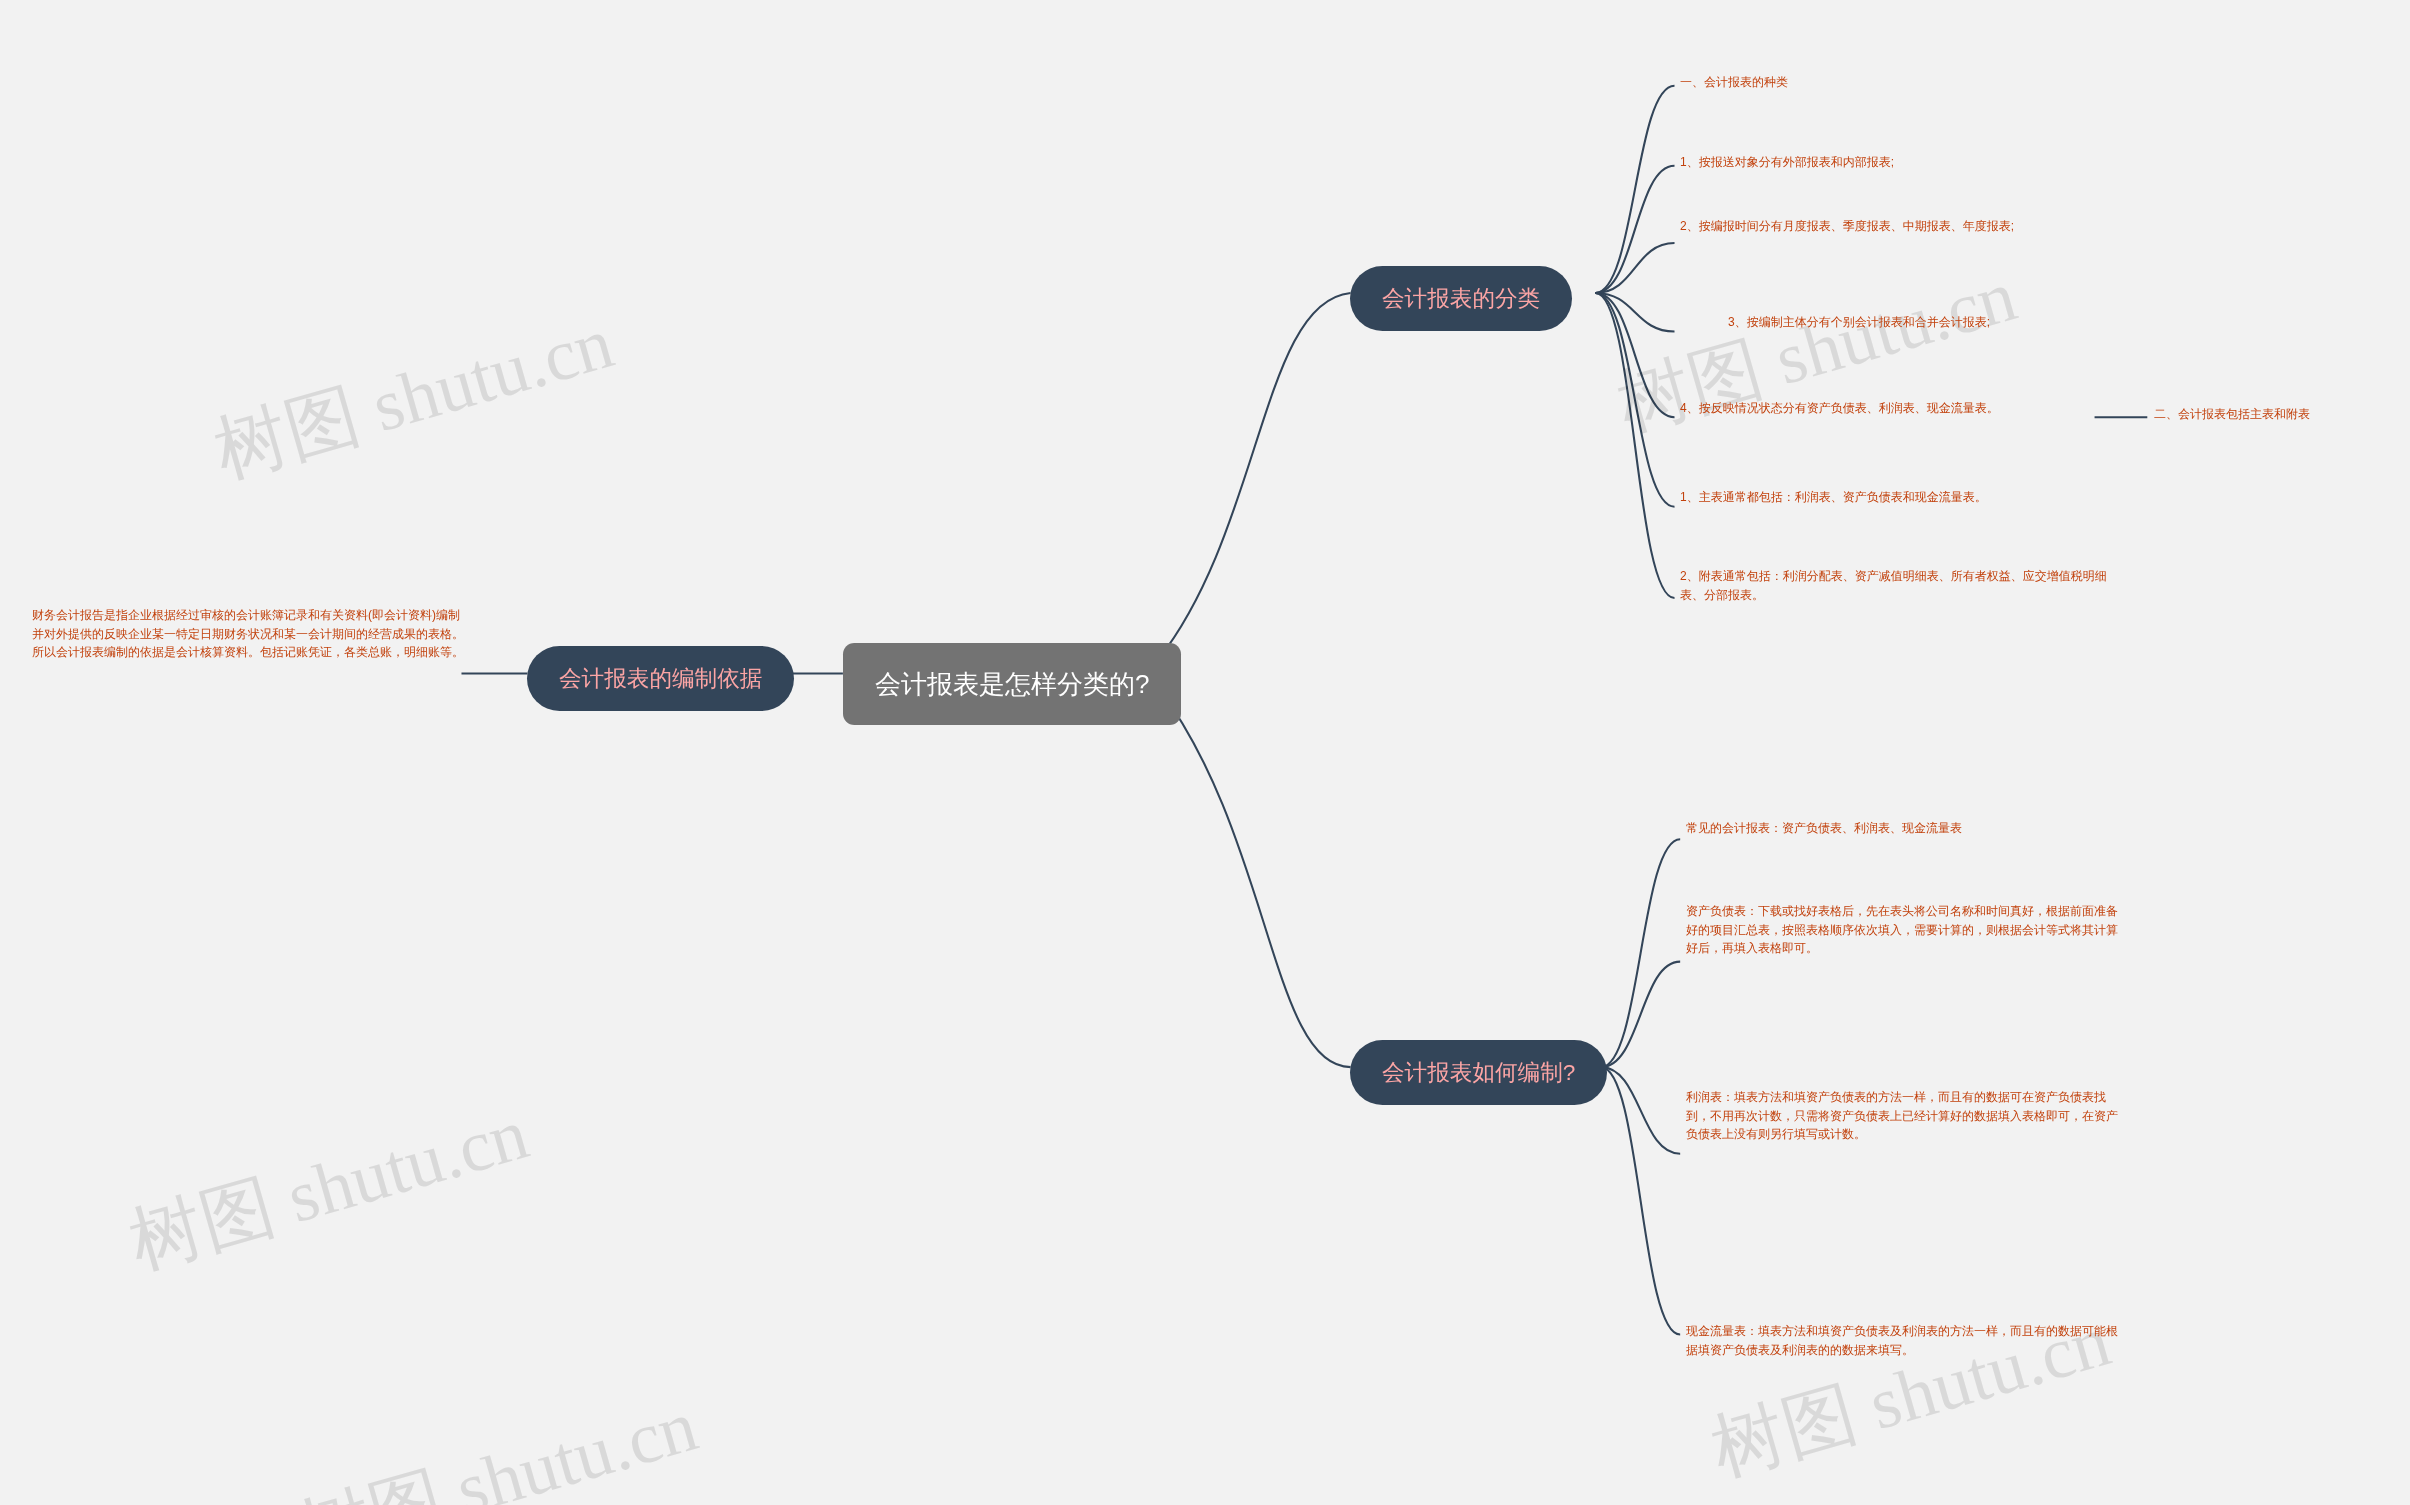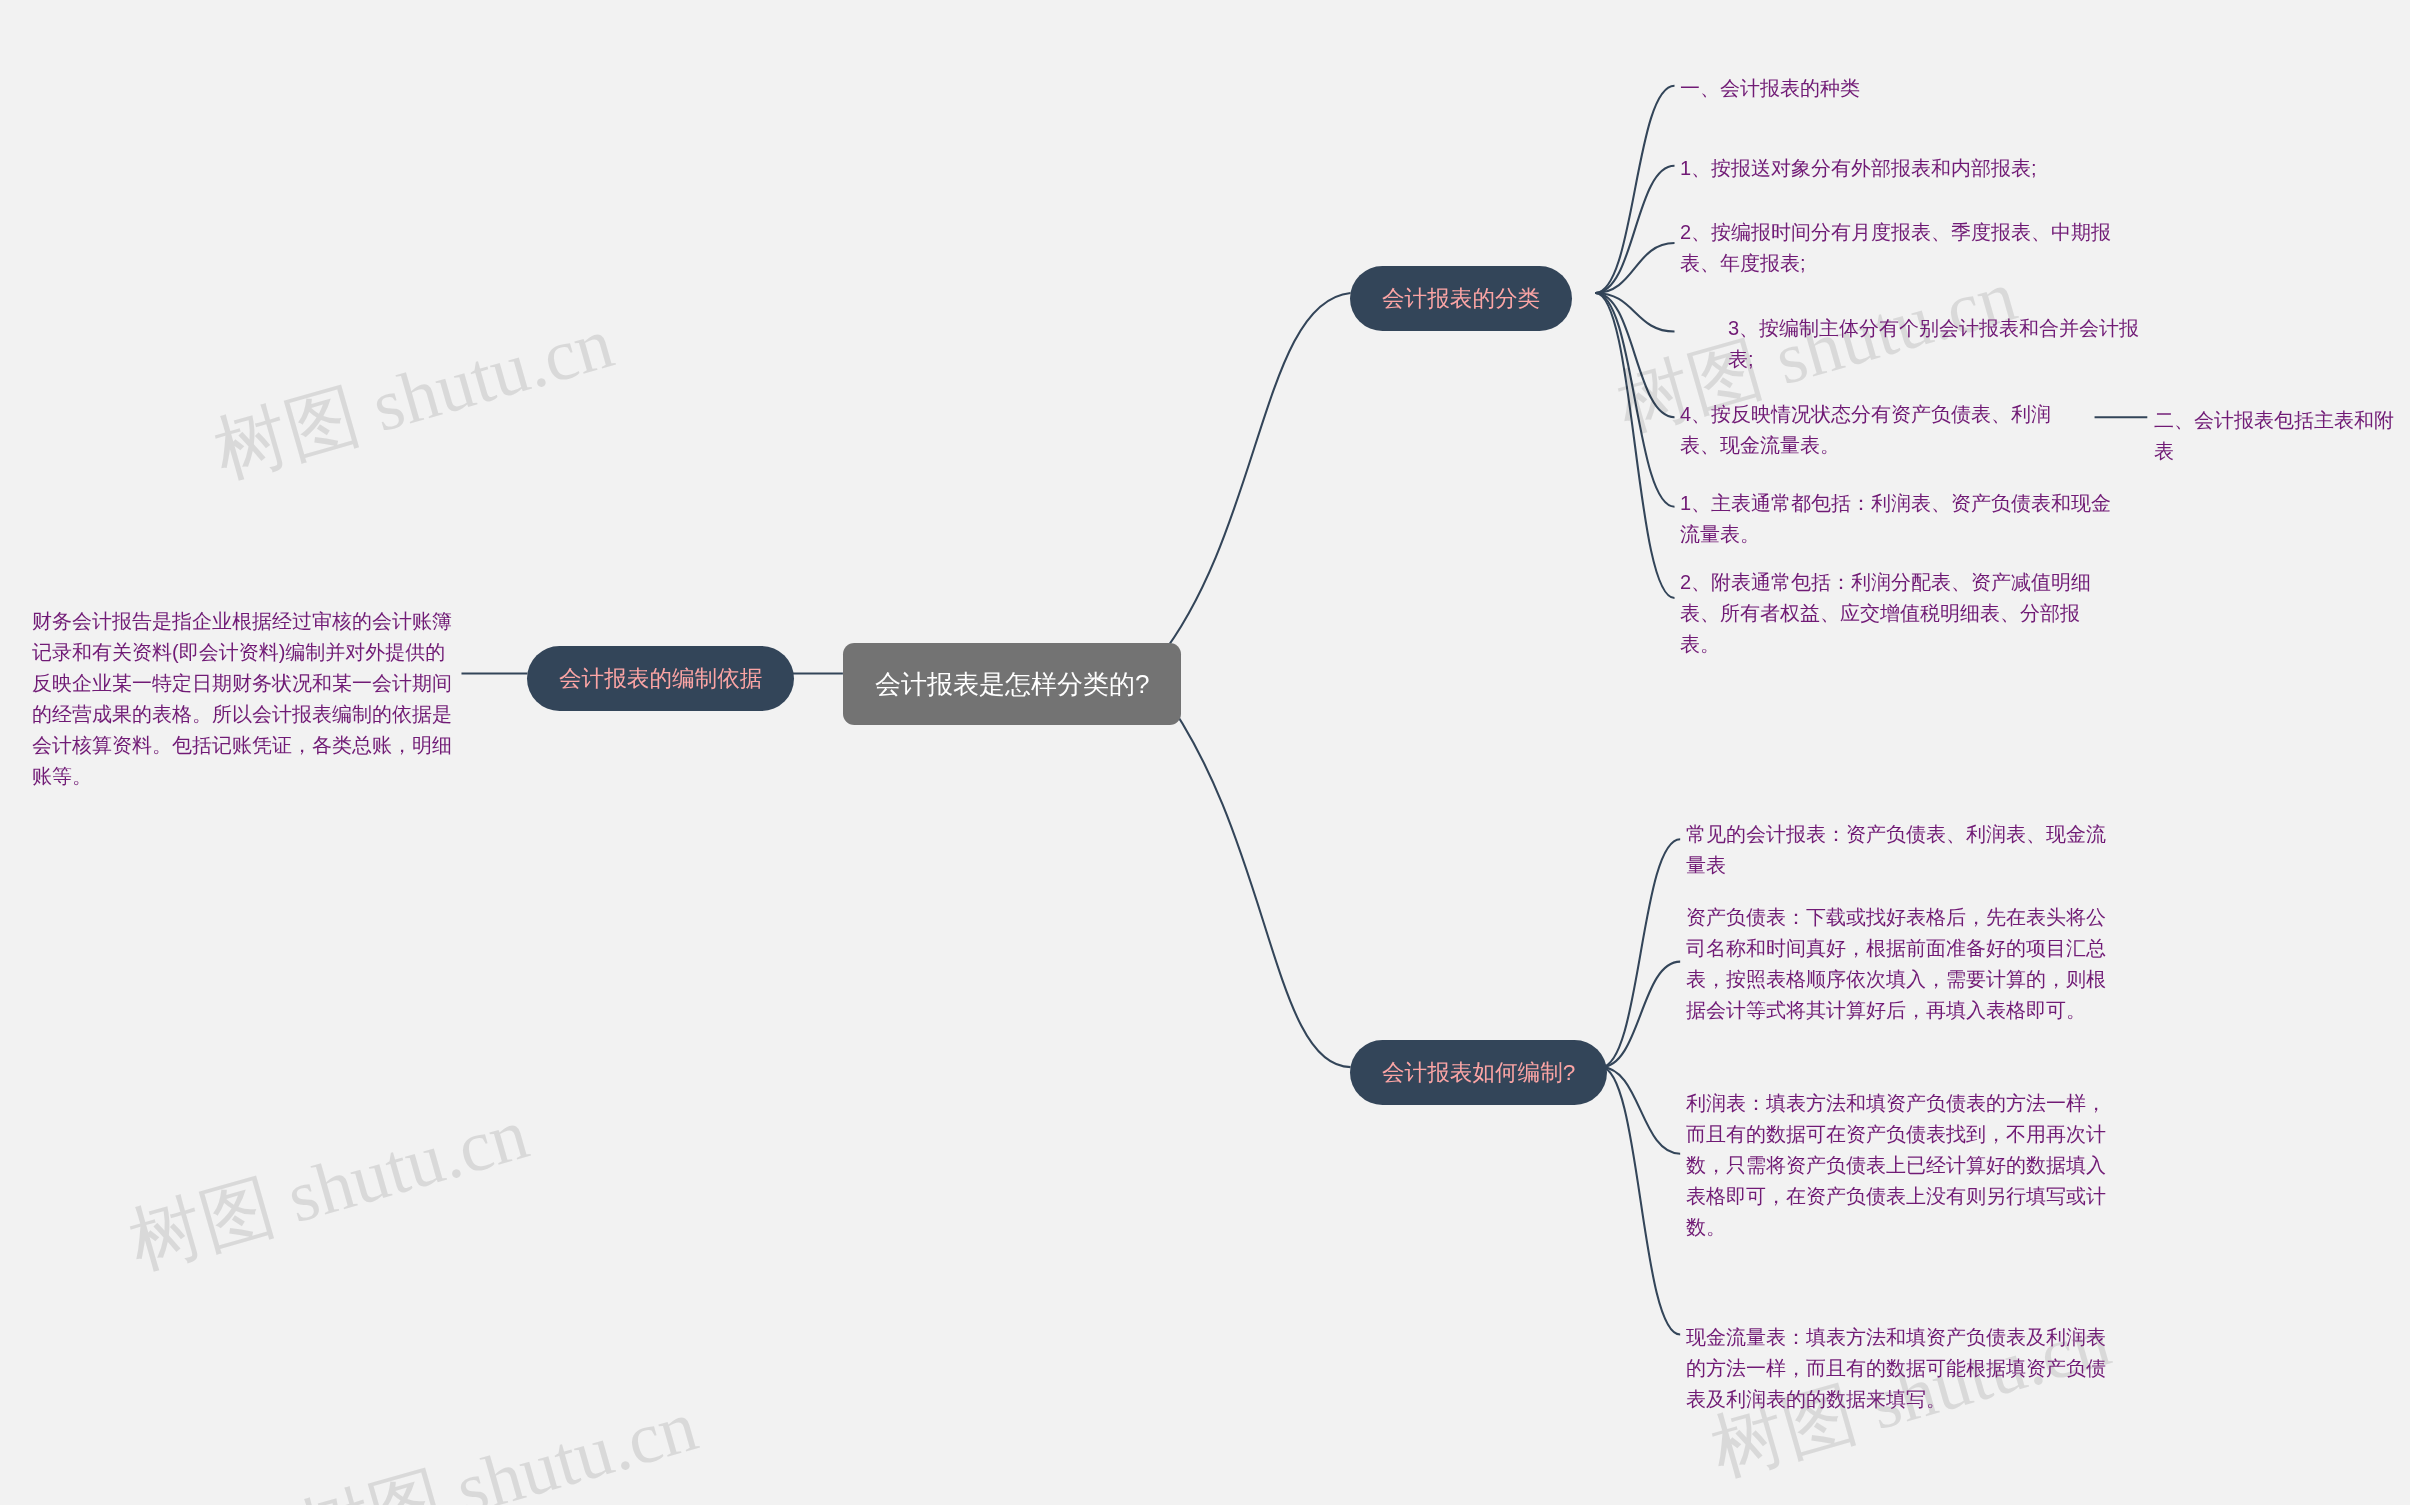--- a/index.html
+++ b/index.html
@@ -33,22 +33,22 @@
   .root {
     background: #737373;
     color: #fff;
     border-radius: 11.3px;
     padding: 21px 32px;
     font-size: 26px;
     white-space: nowrap;
   }
   .leaf {
     max-width: 490px;
-    color: #701a75;
-    font-size: 20px;
+    color: #c2410c;
+    font-size: 12px;
   }
   .leaf-narrow { max-width: 433px; }
   .watermark {
     position: absolute;
     color: rgba(0,0,0,0.10);
     font-size: 73px;
     font-family: Georgia, "Songti SC", serif;
     pointer-events: none;
     white-space: nowrap;
     transform: rotate(-16deg);

